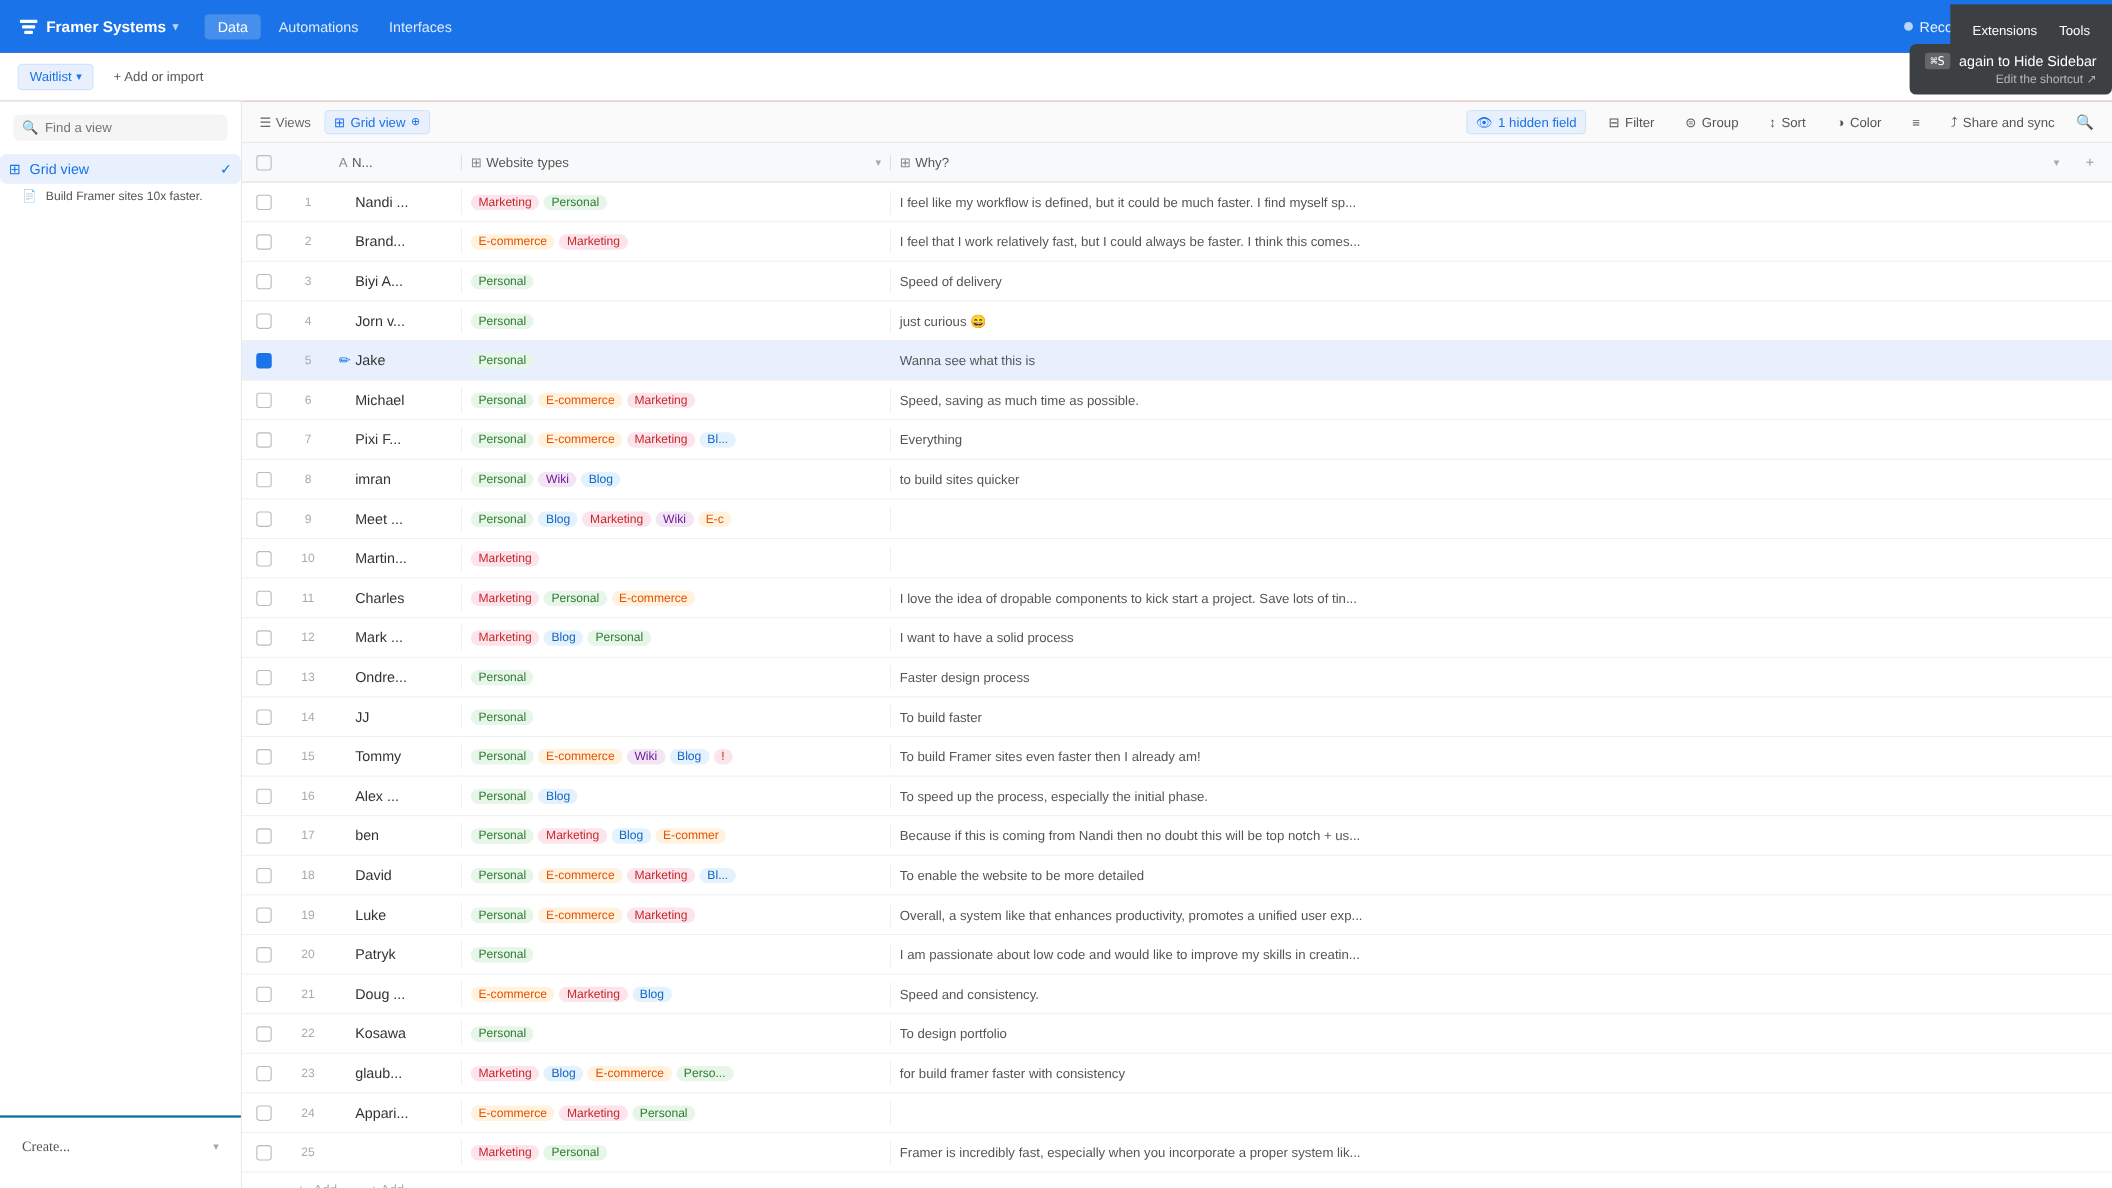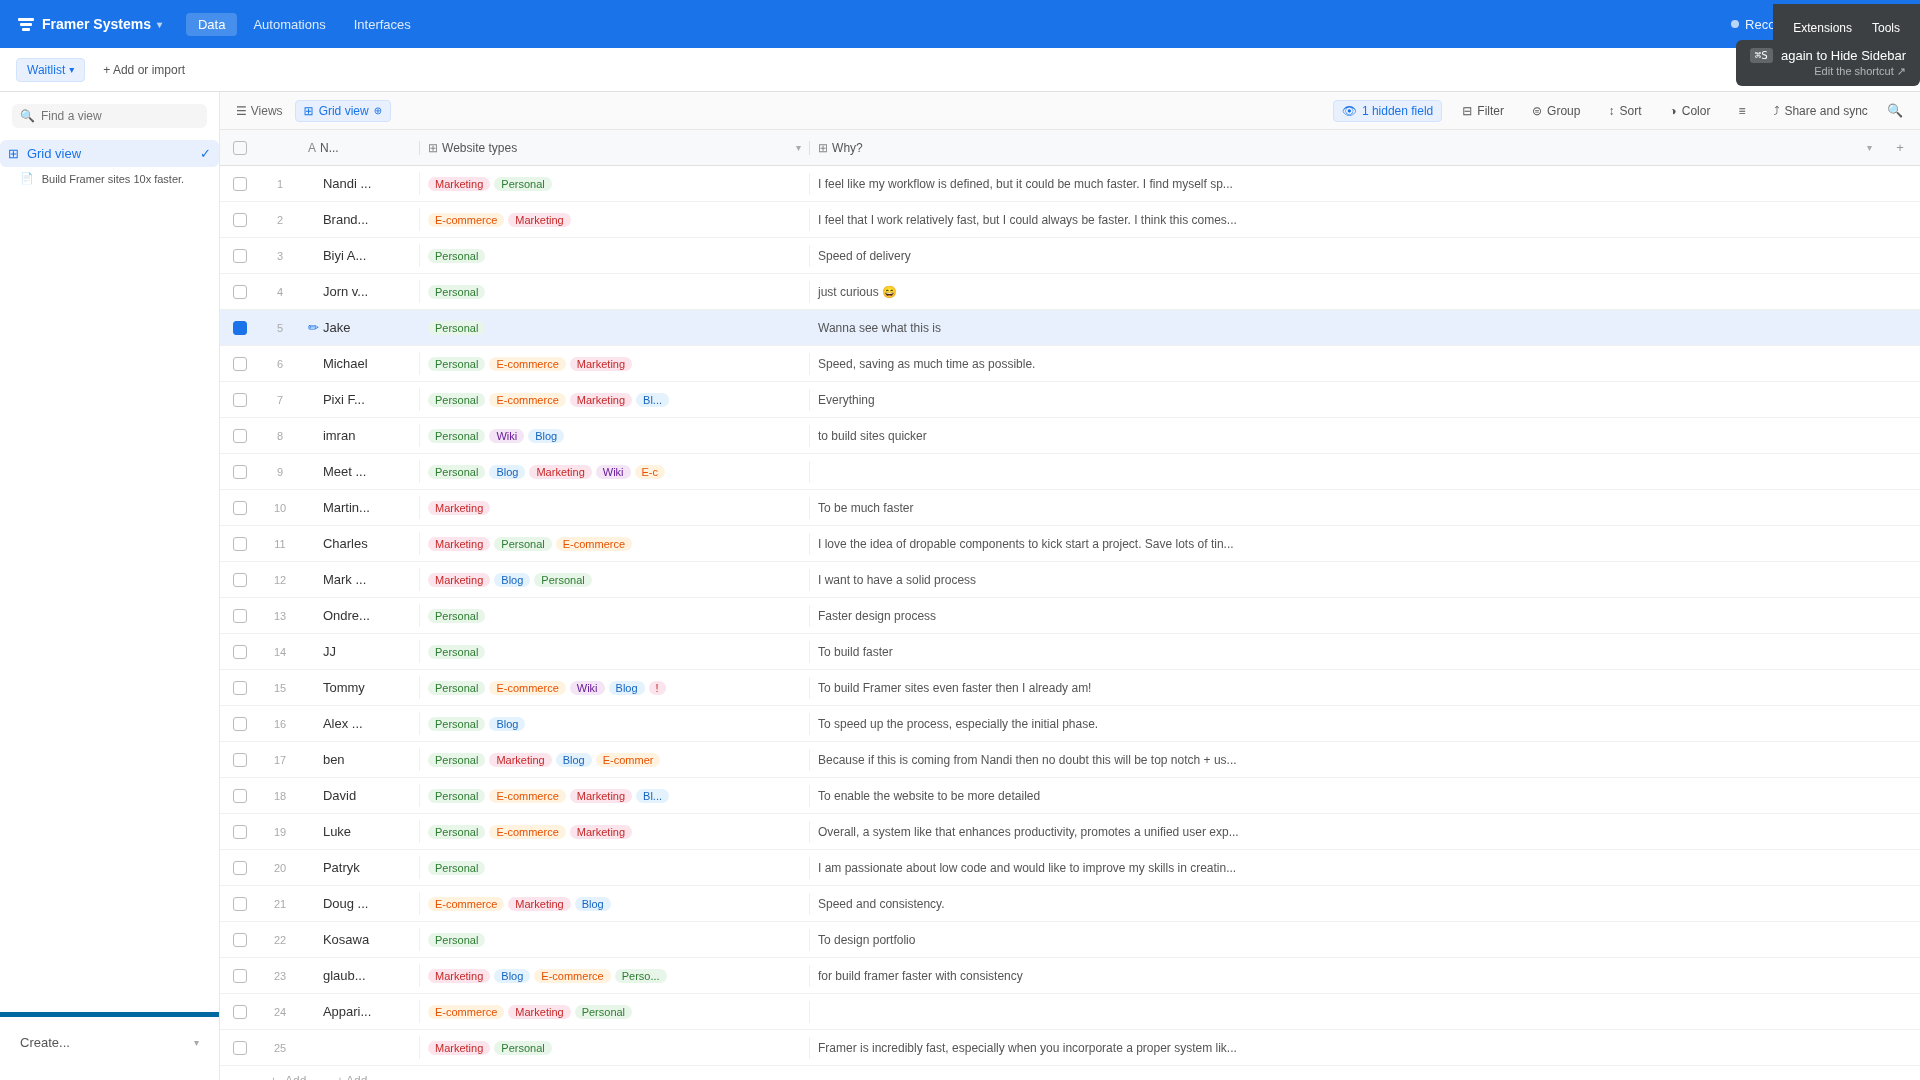--- a/index.html
+++ b/index.html
@@ -32,21 +32,21 @@
     .content-area { display: flex; height: calc(1080px - 48px - 44px); }
 
     
     .sidebar { width: 220px; background: white; border-right: 1px solid #e8e8e8; display: flex; flex-direction: column; padding: 12px 0; }
     .sidebar-search { margin: 0 12px 12px; display: flex; align-items: center; gap: 6px; background: #f5f5f5; border-radius: 6px; padding: 5px 8px; }
     .sidebar-search input { border: none; background: none; outline: none; font-size: 12px; color: #555; width: 100%; }
     .sidebar-item { display: flex; align-items: center; gap: 8px; padding: 6px 8px; border-radius: 6px; cursor: pointer; color: #444; font-size: 13px; }
     .sidebar-item.active { background: #e8f0fe; color: #1a73e8; }
     .sidebar-checkmark { margin-left: auto; color: #1a73e8; }
     .sidebar-subitem { display: flex; align-items: center; gap: 8px; padding: 5px 8px; border-radius: 4px; cursor: pointer; color: #444; font-size: 12px; margin-left: 12px; }
-    .sidebar-bottom { margin-top: auto; padding: 12px; border-top: 5px solid #0369a1; }
+    .sidebar-bottom { margin-top: auto; padding: 12px; border-top: 2px solid #0369a1; font-family: Liberation Serif, serif; }
     .create-btn { display: flex; align-items: center; gap: 6px; padding: 6px 8px; cursor: pointer; color: #555; font-size: 13px; width: 100%; border-radius: 4px; }
 
     
     .views-bar { background: #fafafa; border-bottom: 1px solid #e8e8e8; height: 38px; display: flex; align-items: center; padding: 0 16px; gap: 12px; }
     .views-label { display: flex; align-items: center; gap: 4px; color: #666; font-size: 12px; cursor: pointer; }
     .view-option { display: flex; align-items: center; gap: 5px; padding: 3px 8px; border-radius: 4px; cursor: pointer; color: #555; font-size: 12px; background: white; border: 1px solid #e0e0e0; }
     .view-option.active { background: #e8f0fe; border-color: #d2e3fc; color: #1a73e8; }
     .filter-btn { display: flex; align-items: center; gap: 5px; padding: 3px 8px; border-radius: 4px; cursor: pointer; color: #1a73e8; font-size: 12px; background: #e8f0fe; border: 1px solid #d2e3fc; }
     .view-ctrl { display: flex; align-items: center; gap: 5px; padding: 3px 8px; border-radius: 4px; cursor: pointer; color: #555; font-size: 12px; }
 
@@ -379,21 +379,20 @@
         <div class="checkbox"></div>
       </div>
       <div class="cell-num">10</div>
       <div class="cell-name">
         <span class="pencil-icon">✏</span>
         <span>Martin...</span>
       </div>
       <div class="cell-tags">
                 <span class="tag tag-marketing">Marketing</span>
               </div>
-      <div class="cell-why">To be much faster</div>
     </div>
             <div class="grid-row">
       <div class="cell-check">
         <div class="checkbox"></div>
       </div>
       <div class="cell-num">11</div>
       <div class="cell-name">
         <span class="pencil-icon">✏</span>
         <span>Charles</span>
       </div>

